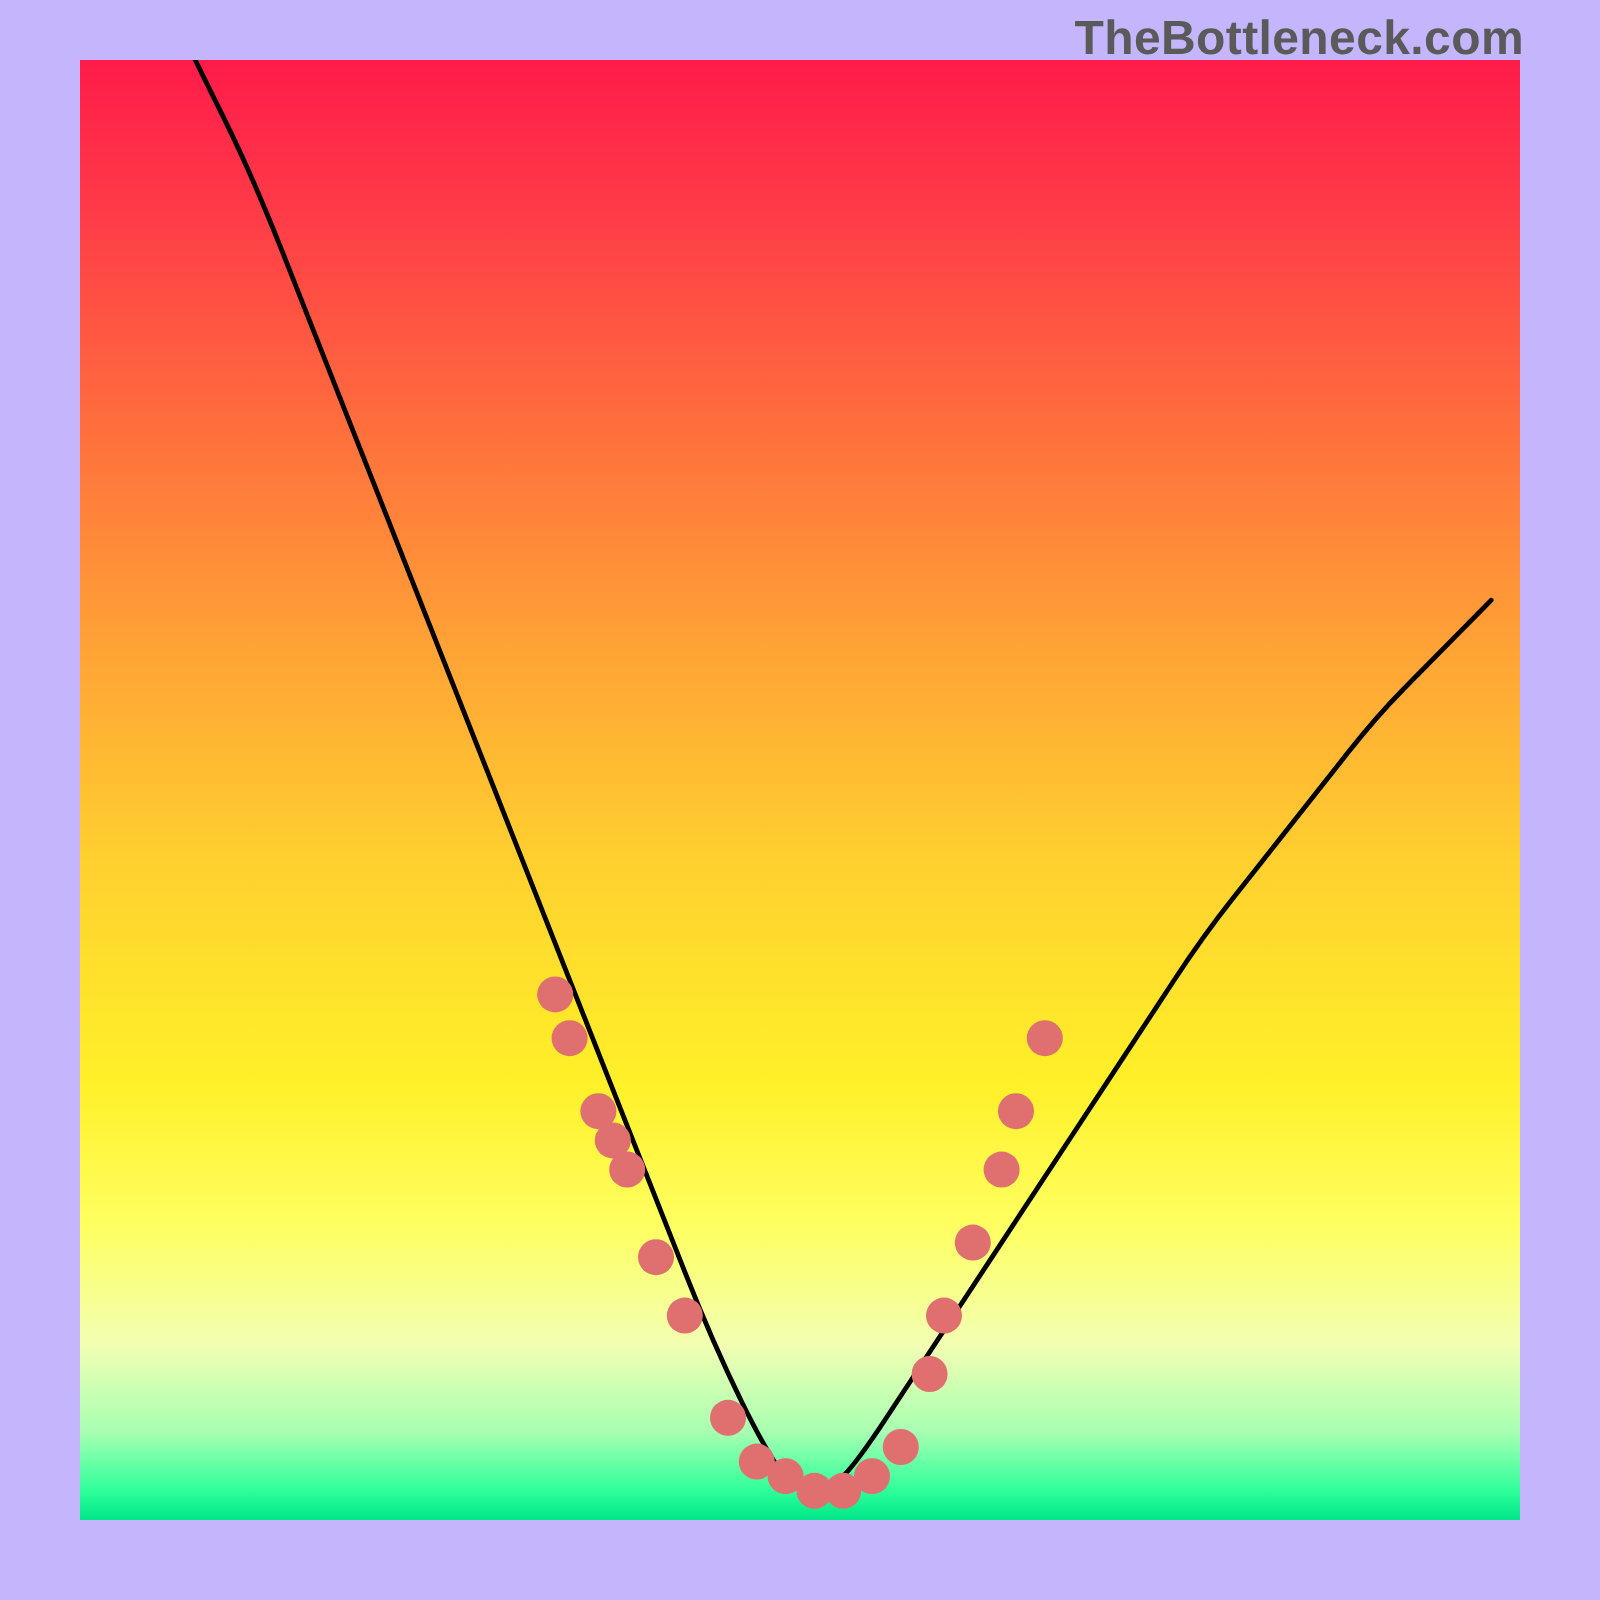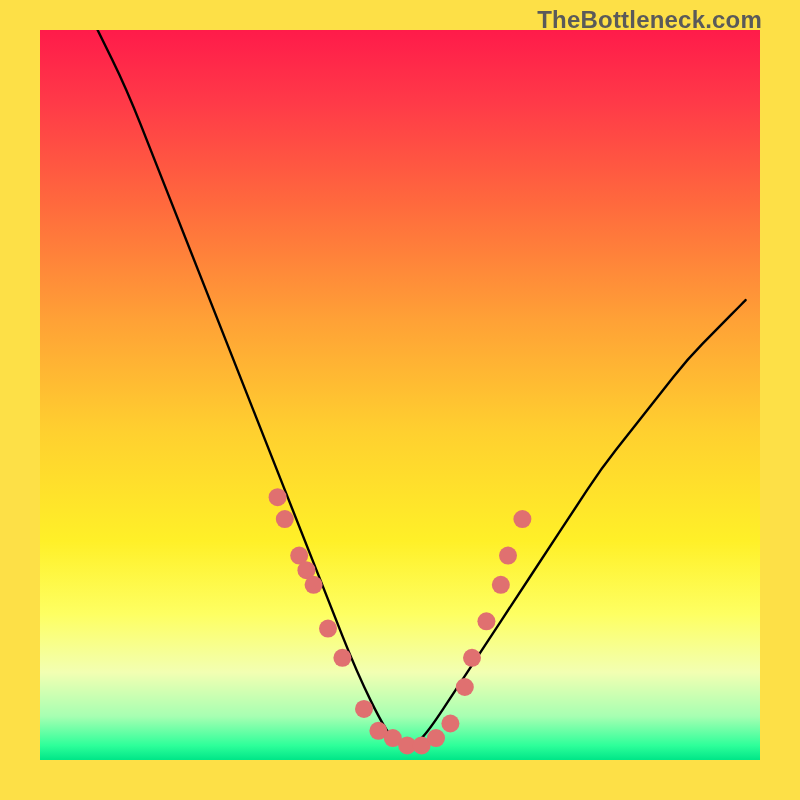--- a/index.html
+++ b/index.html
@@ -8,21 +8,21 @@
     width: 800px;
     height: 800px;
     overflow: hidden;
     background: #000;
     font-family: Arial, Helvetica, sans-serif;
   }
   .frame {
     position: relative;
     width: 800px;
     height: 800px;
-    background: #fde047;
+    background: #c4b5fd;
   }
   .plot-area {
     position: absolute;
     left: 40px;
     top: 30px;
     width: 720px;
     height: 730px;
     
     background: linear-gradient(to bottom,
       #ff1b4a 0%,

